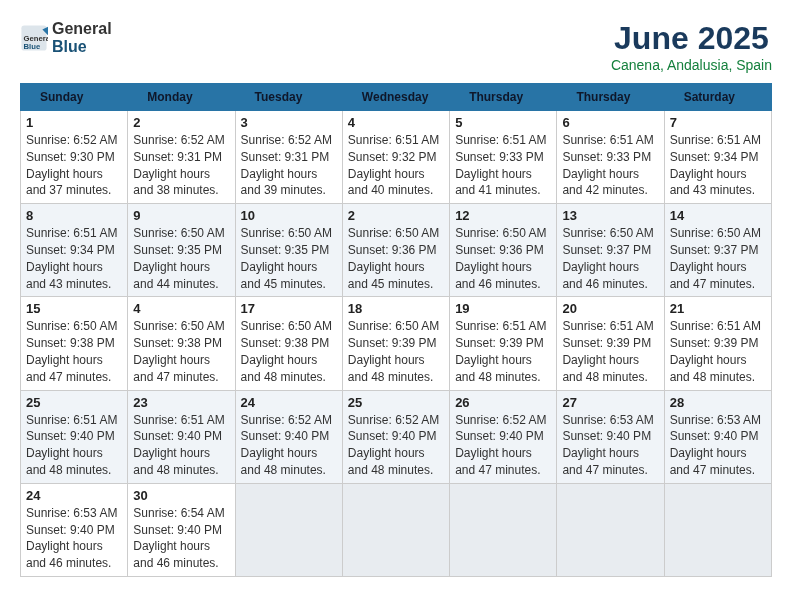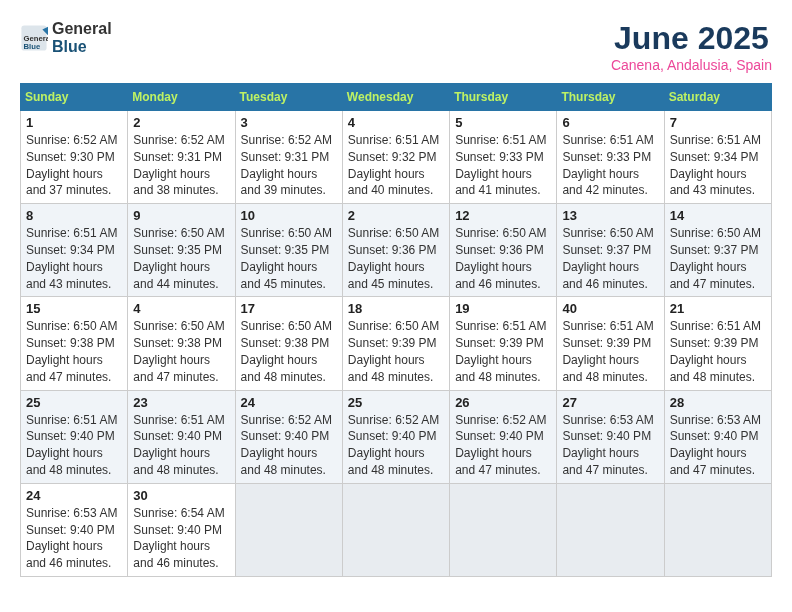--- a/index.html
+++ b/index.html
@@ -28,31 +28,31 @@
     .title-area {
       text-align: center;
     }
     .month-title {
       font-size: 32px;
       font-weight: bold;
       color: #1a3a5c;
     }
     .location-subtitle {
       font-size: 14px;
-      color: #ec4899;
+      color: #15803d;
     }
     .calendar-table {
       width: 100%;
       border-collapse: collapse;
       font-size: 11px;
     }
     .calendar-table th {
       background-color: #2874a6;
-      color: #bef264;
-      padding: 6px 4px;
+      color: #0f172a;
+      padding: 6px 19px;
       text-align: left;
       font-size: 12px;
       font-weight: bold;
       border: 1px solid #2874a6;
     }
     .calendar-table td {
       border: 1px solid #ccc;
       padding: 4px 5px;
       vertical-align: top;
       width: 107px;
@@ -289,21 +289,21 @@
         <td>
         <span class="day-number">19</span>
         <div class="day-info">
           Sunrise: 6:51 AM<br>
           Sunset: 9:39 PM<br>
           Daylight hours<br>
           and 48 minutes.
         </div>
       </td>
         <td>
-        <span class="day-number">40</span>
+        <span class="day-number">20</span>
         <div class="day-info">
           Sunrise: 6:51 AM<br>
           Sunset: 9:39 PM<br>
           Daylight hours<br>
           and 48 minutes.
         </div>
       </td>
         <td>
         <span class="day-number">21</span>
         <div class="day-info">

